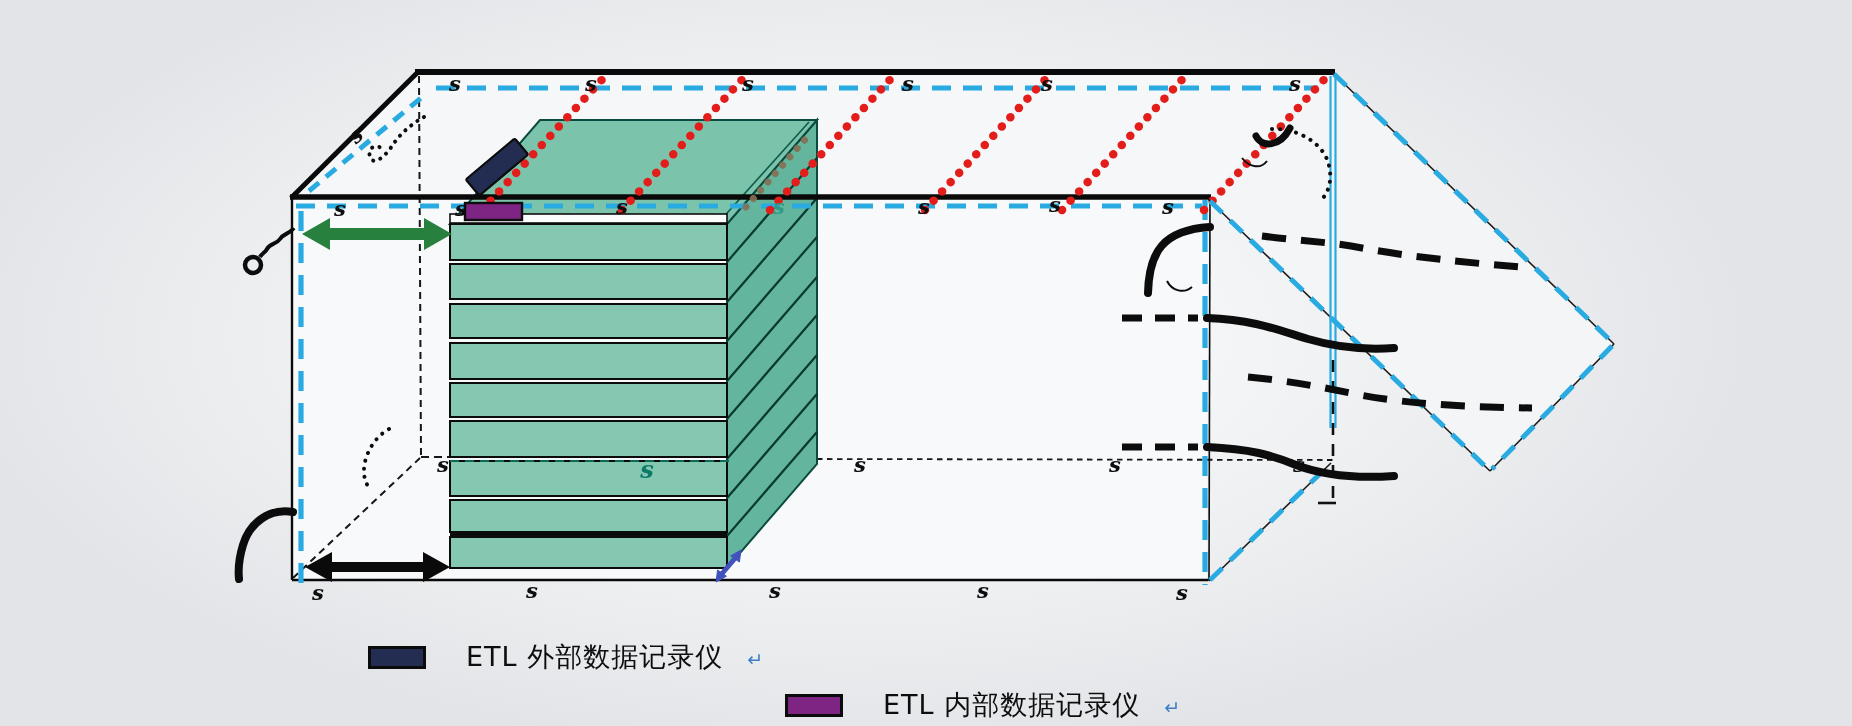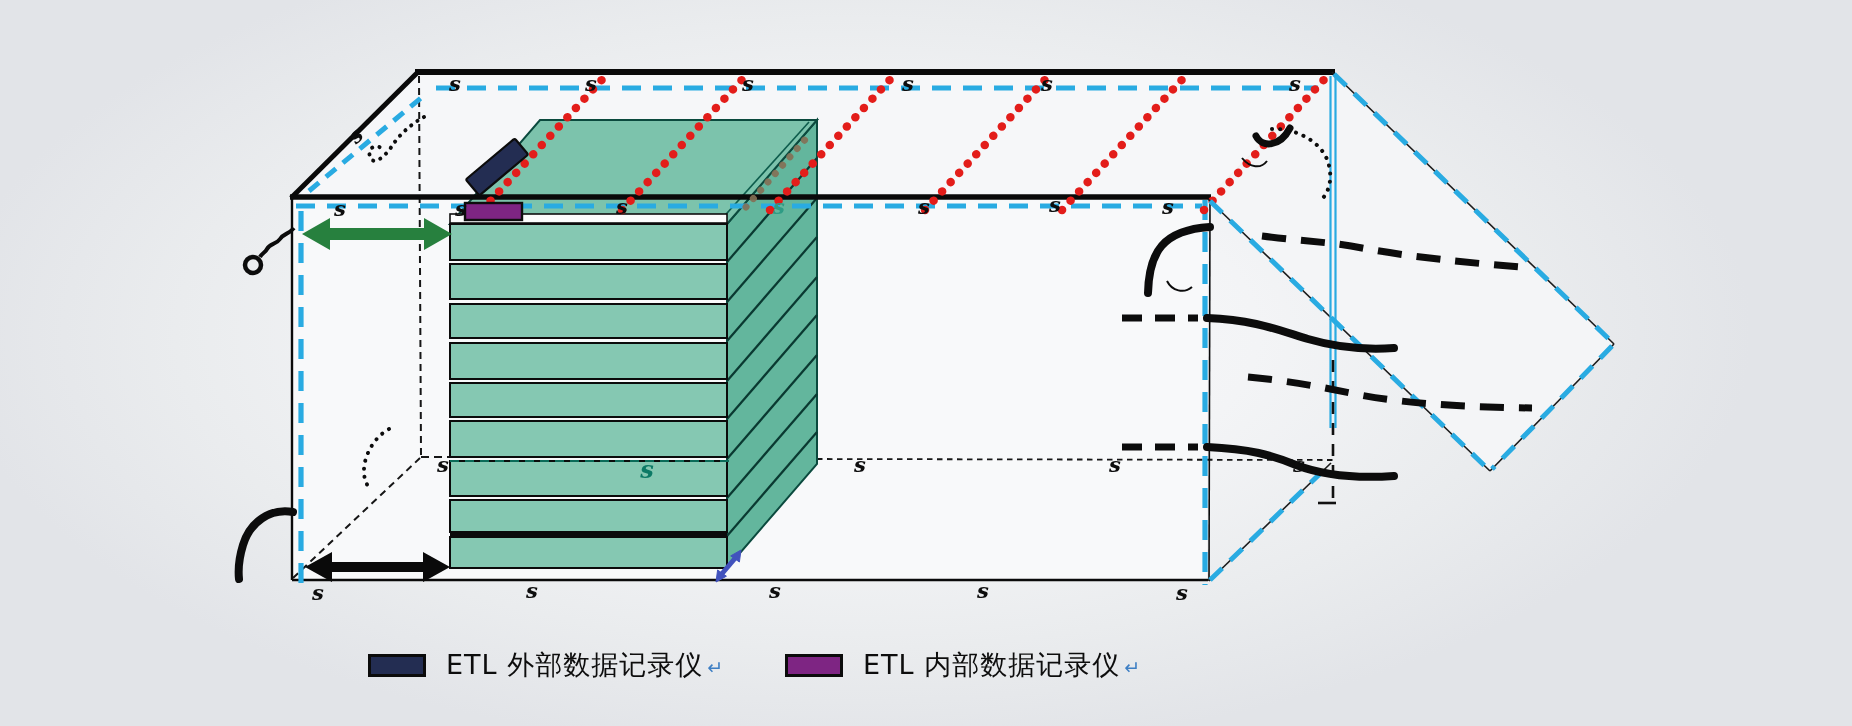--- a/index.html
+++ b/index.html
@@ -5,21 +5,21 @@
   html,body{margin:0;padding:0;}
   .stage{
     position:relative;
     width:1852px;height:726px;
     background:radial-gradient(ellipse 900px 420px at 46% 46%, #fbfcfd 0%, #f3f4f6 45%, #eaecee 75%, #e2e4e8 100%);
     overflow:hidden;
     font-family:"DejaVu Sans","Liberation Sans",sans-serif;
   }
   svg{position:absolute;left:0;top:0;}
   .legend{position:absolute;left:0;top:639px;width:100%;height:40px;}
-  .legend-item{position:absolute;display:flex;align-items:center;top:8px;}
+  .legend-item{position:absolute;display:flex;align-items:center;top:0;gap:20px;}
   .legend-item .swatch{display:inline-block;width:52px;height:17px;border:3px solid #0b0b0b;margin-right:20px;}
   .swatch-navy{background:#232d52;}
   .swatch-purple{background:#7e2583;}
   .legend-label{font-size:27px;color:#0d0d0d;letter-spacing:1px;white-space:nowrap;}
   .return-mark{font-size:19px;color:#3e7fc4;margin-left:4px;position:relative;top:2px;}
 </style>
 </head>
 <body>
 
 <div class="stage">
@@ -197,19 +197,19 @@
     <text x="1182" y="600">s</text>
   </g>
 </svg>
 
   <div class="legend">
     <div class="legend-item" style="left:368px;">
       <span class="swatch swatch-navy"></span>
       <span class="legend-label">ETL 外部数据记录仪</span>
       <span class="return-mark">↵</span>
     </div>
-    <div class="legend-item" style="left:785px;">
+    <div class="legend-item" style="left:785px;margin-top:48px;">
       <span class="swatch swatch-purple"></span>
       <span class="legend-label">ETL 内部数据记录仪</span>
       <span class="return-mark">↵</span>
     </div>
   </div>
 </div>
 
 </body></html>

